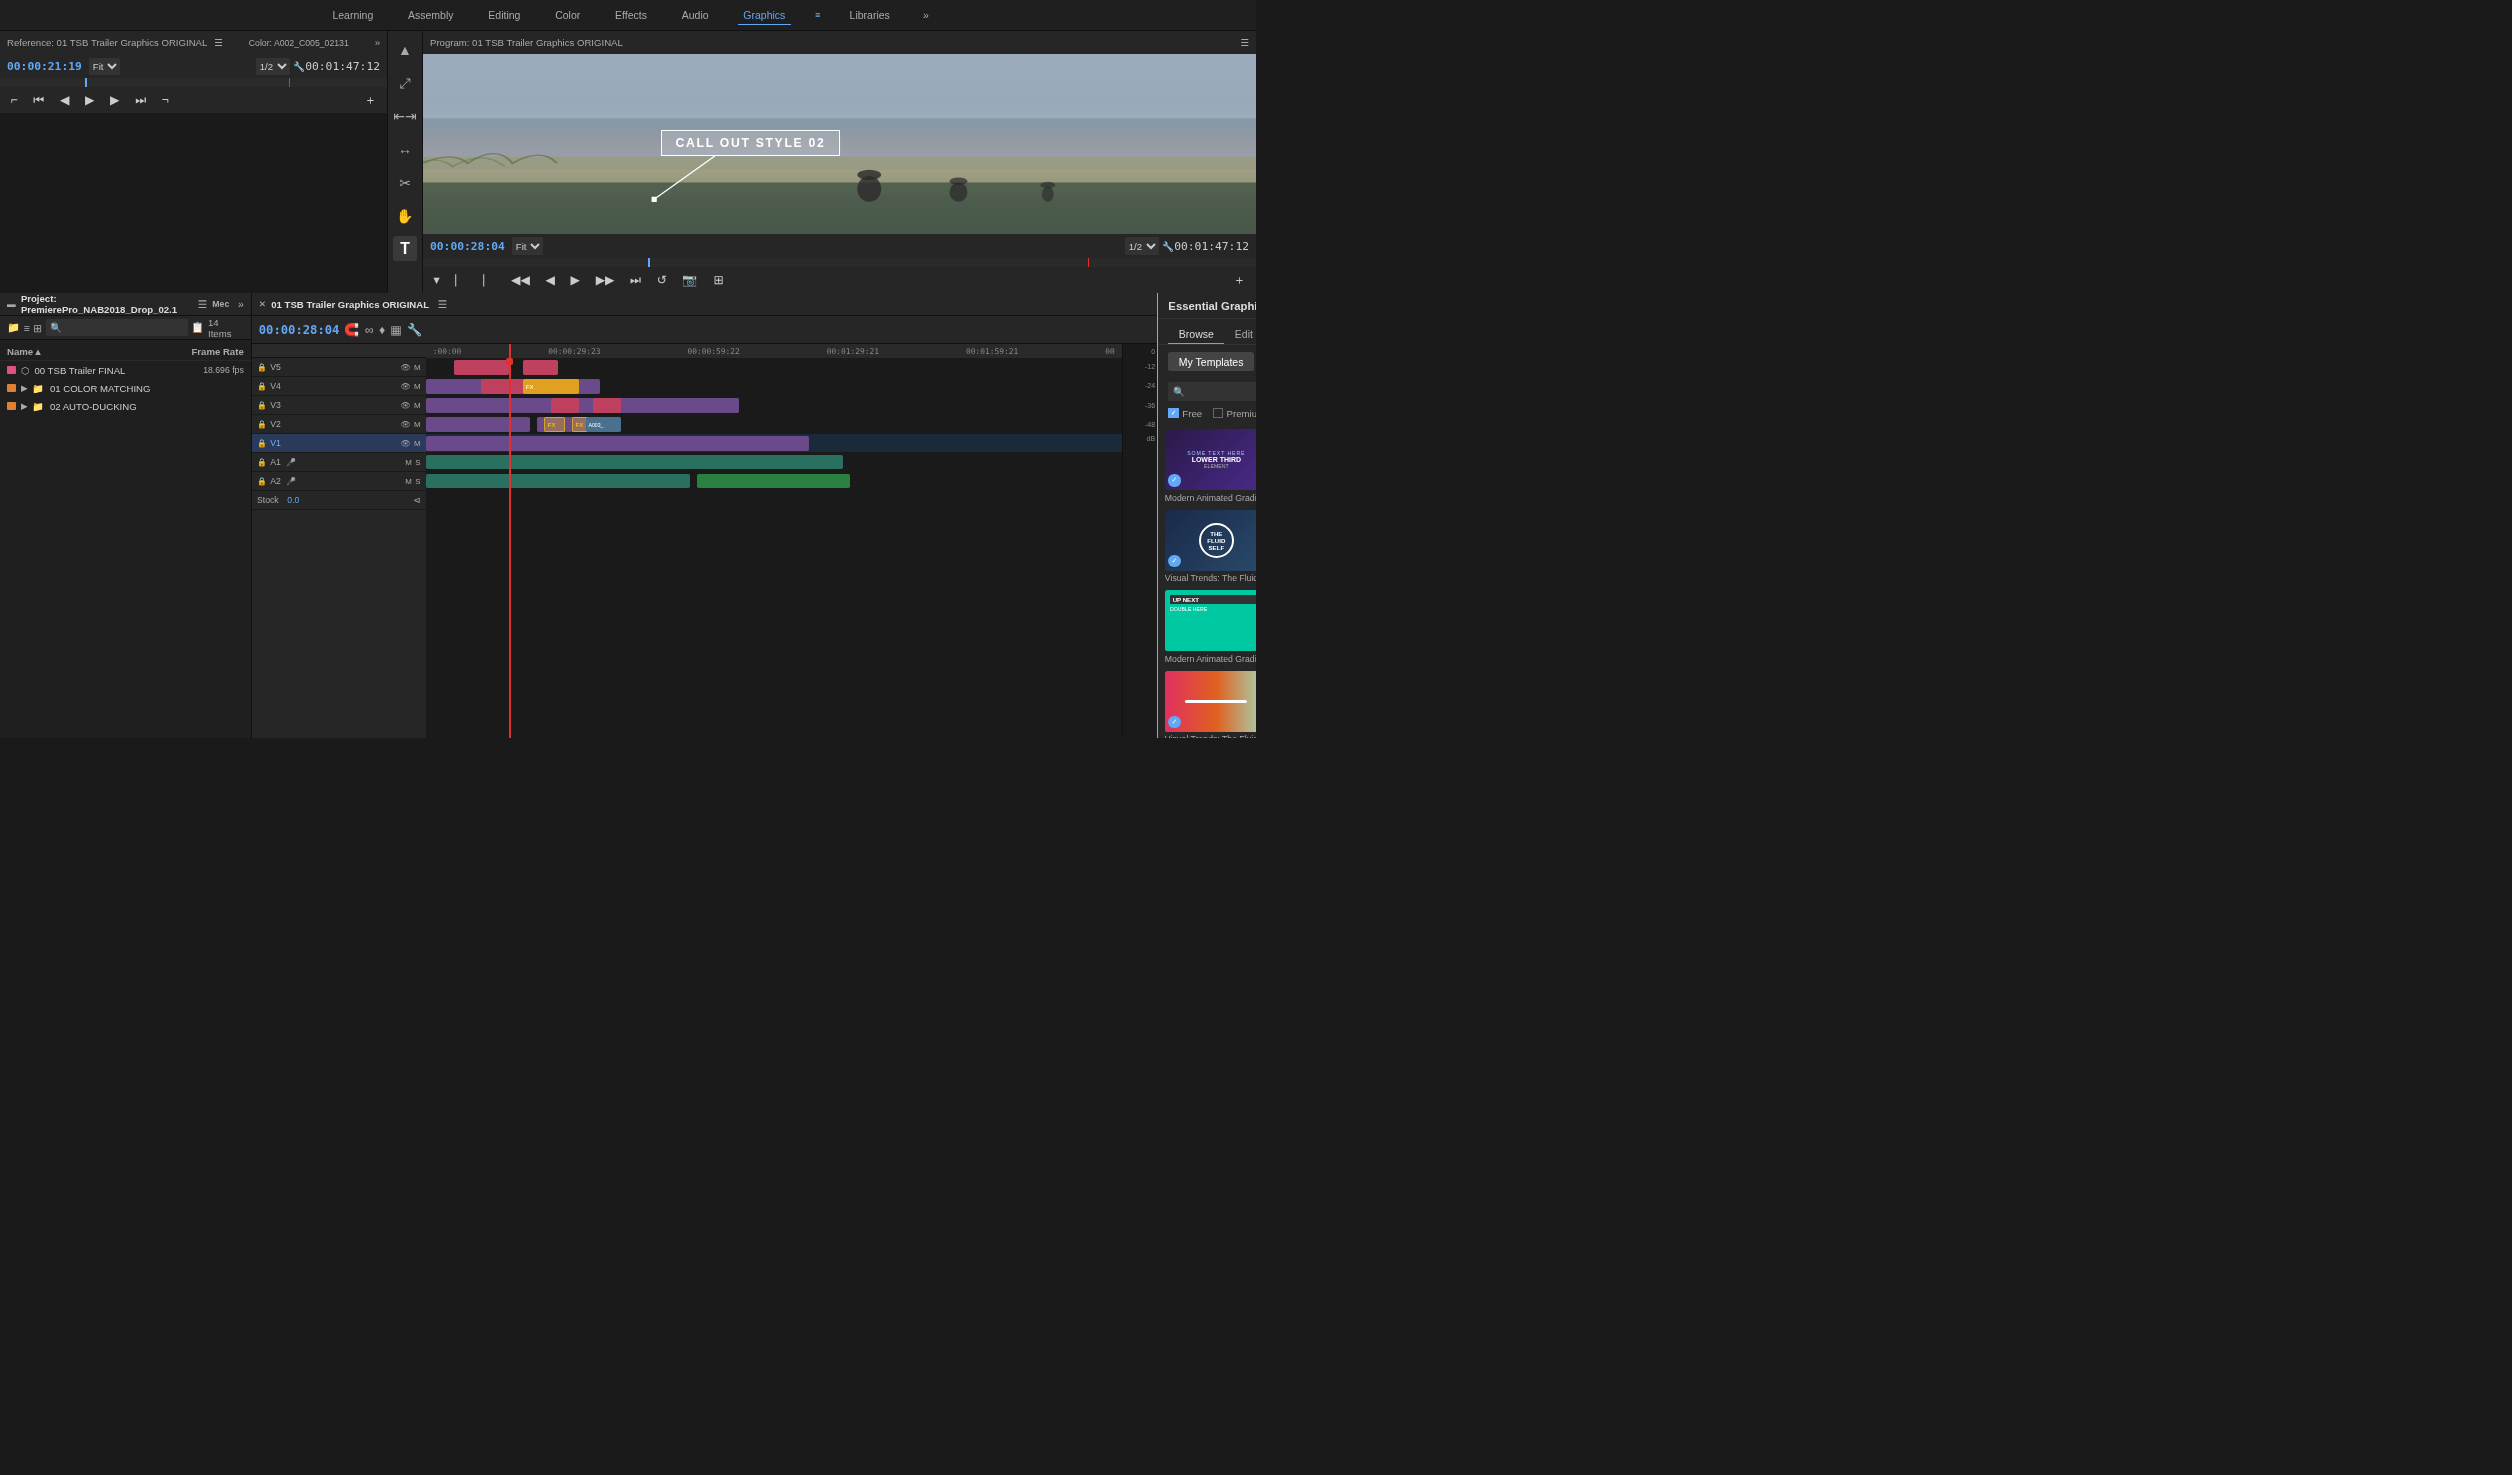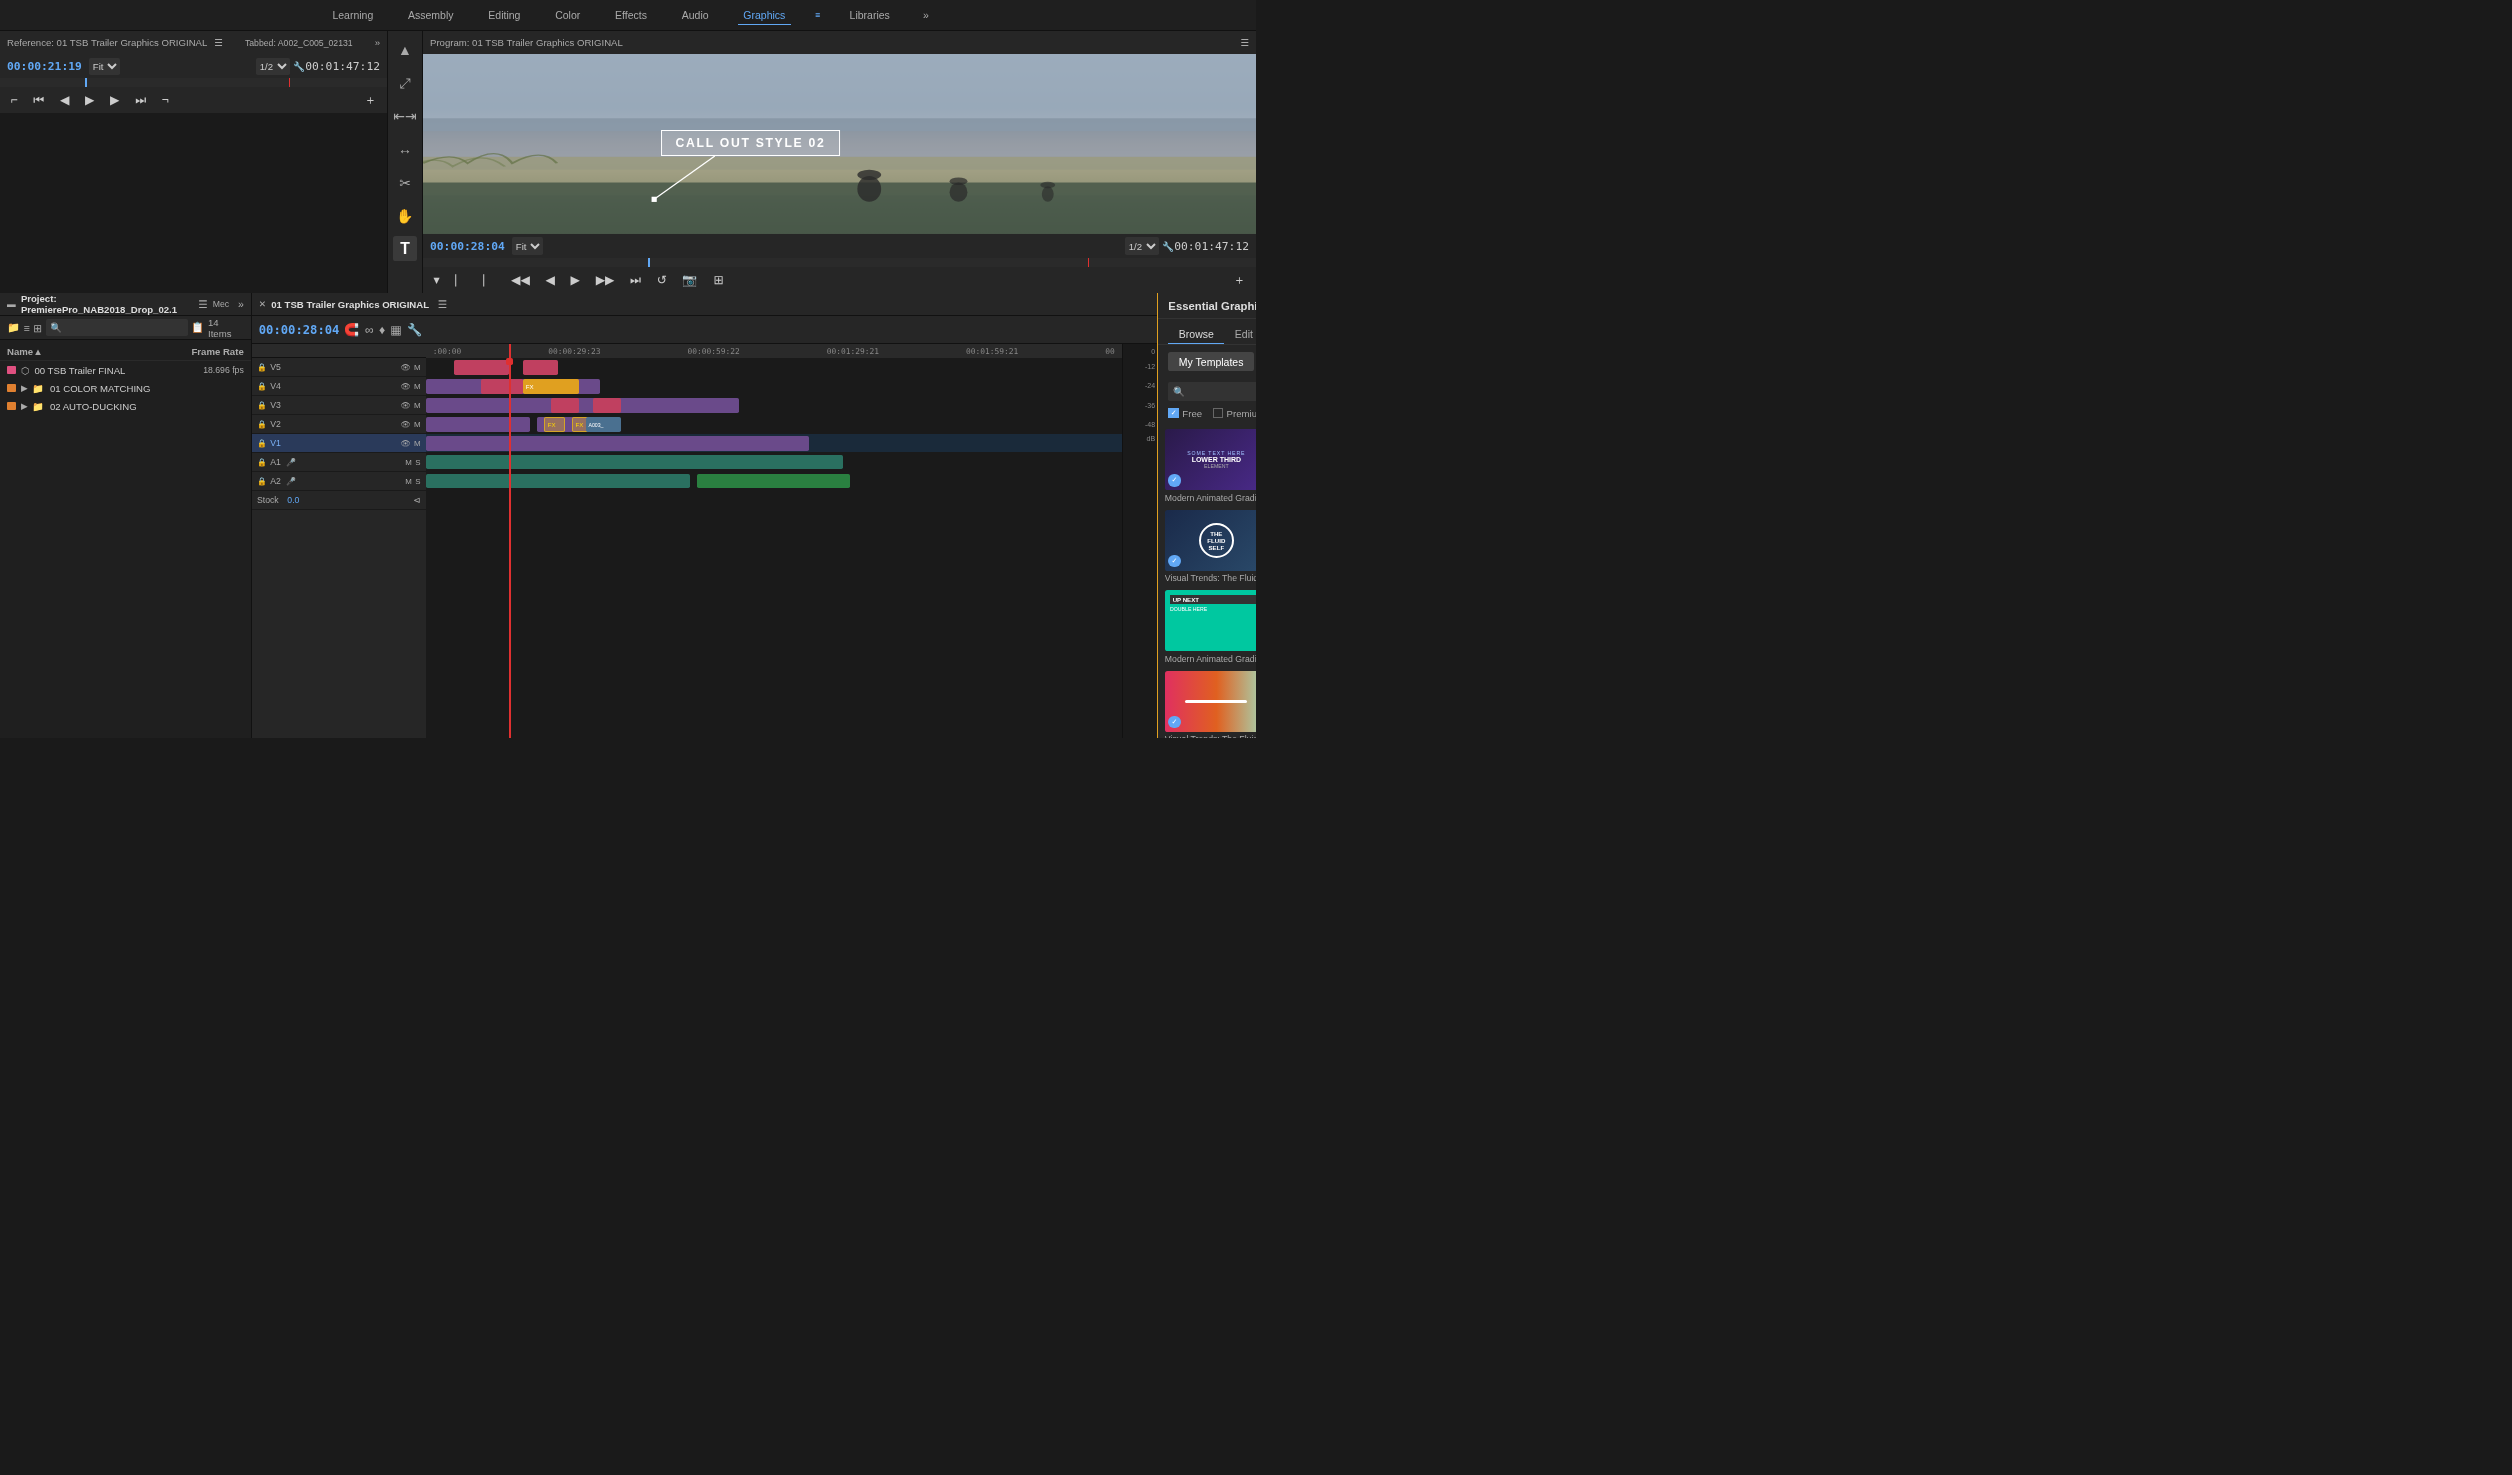--- a/index.html
+++ b/index.html
@@ -166,21 +166,21 @@
 <div class="main-layout">
 
   <div class="monitors-row">
 
     <div class="source-monitor">
       <div class="monitor-header">
         <div class="monitor-header-left">
           <span>Reference: 01 TSB Trailer Graphics ORIGINAL</span>
           <span style="color:#aaa;">☰</span>
         </div>
-        <span style="font-size:8.7px;">Tabbed: A002_C005_02131</span>
+        <span style="font-size:8.7px;">Color: A002_C005_02131</span>
         <span>»</span>
       </div>
       <div class="monitor-controls">
         <span class="timecode-blue">00:00:21:19</span>
         <select class="fit-select">
           <option>Fit</option>
         </select>
         <div style="flex:1;"></div>
         <select class="quality-select">
           <option>1/2</option>
@@ -292,21 +292,21 @@
     </div>
   </div>
 
   <div class="bottom-section">
 
     <div class="project-panel">
       <div class="panel-header">
         <span style="color:#aaa;font-size:8.7px;">▬</span>
         <span class="panel-title-main">Project: PremierePro_NAB2018_Drop_02.1</span>
         <span style="color:#aaa;">☰</span>
-        <span style="color:#aaa;font-size:8.7px;">Mec</span>
+        <span style="color:#aaa;font-size:8.7px;font-weight:bold;">Mec</span>
         <span style="color:#aaa;margin-left:3.5px;">»</span>
       </div>
       <div class="project-toolbar">
         <button class="icon-btn">📁</button>
         <button class="icon-btn">≡</button>
         <button class="icon-btn">⊞</button>
         <input type="text" class="project-search" placeholder="🔍" style="">
         <button class="icon-btn">📋</button>
         <span class="items-count">14 Items</span>
       </div>

